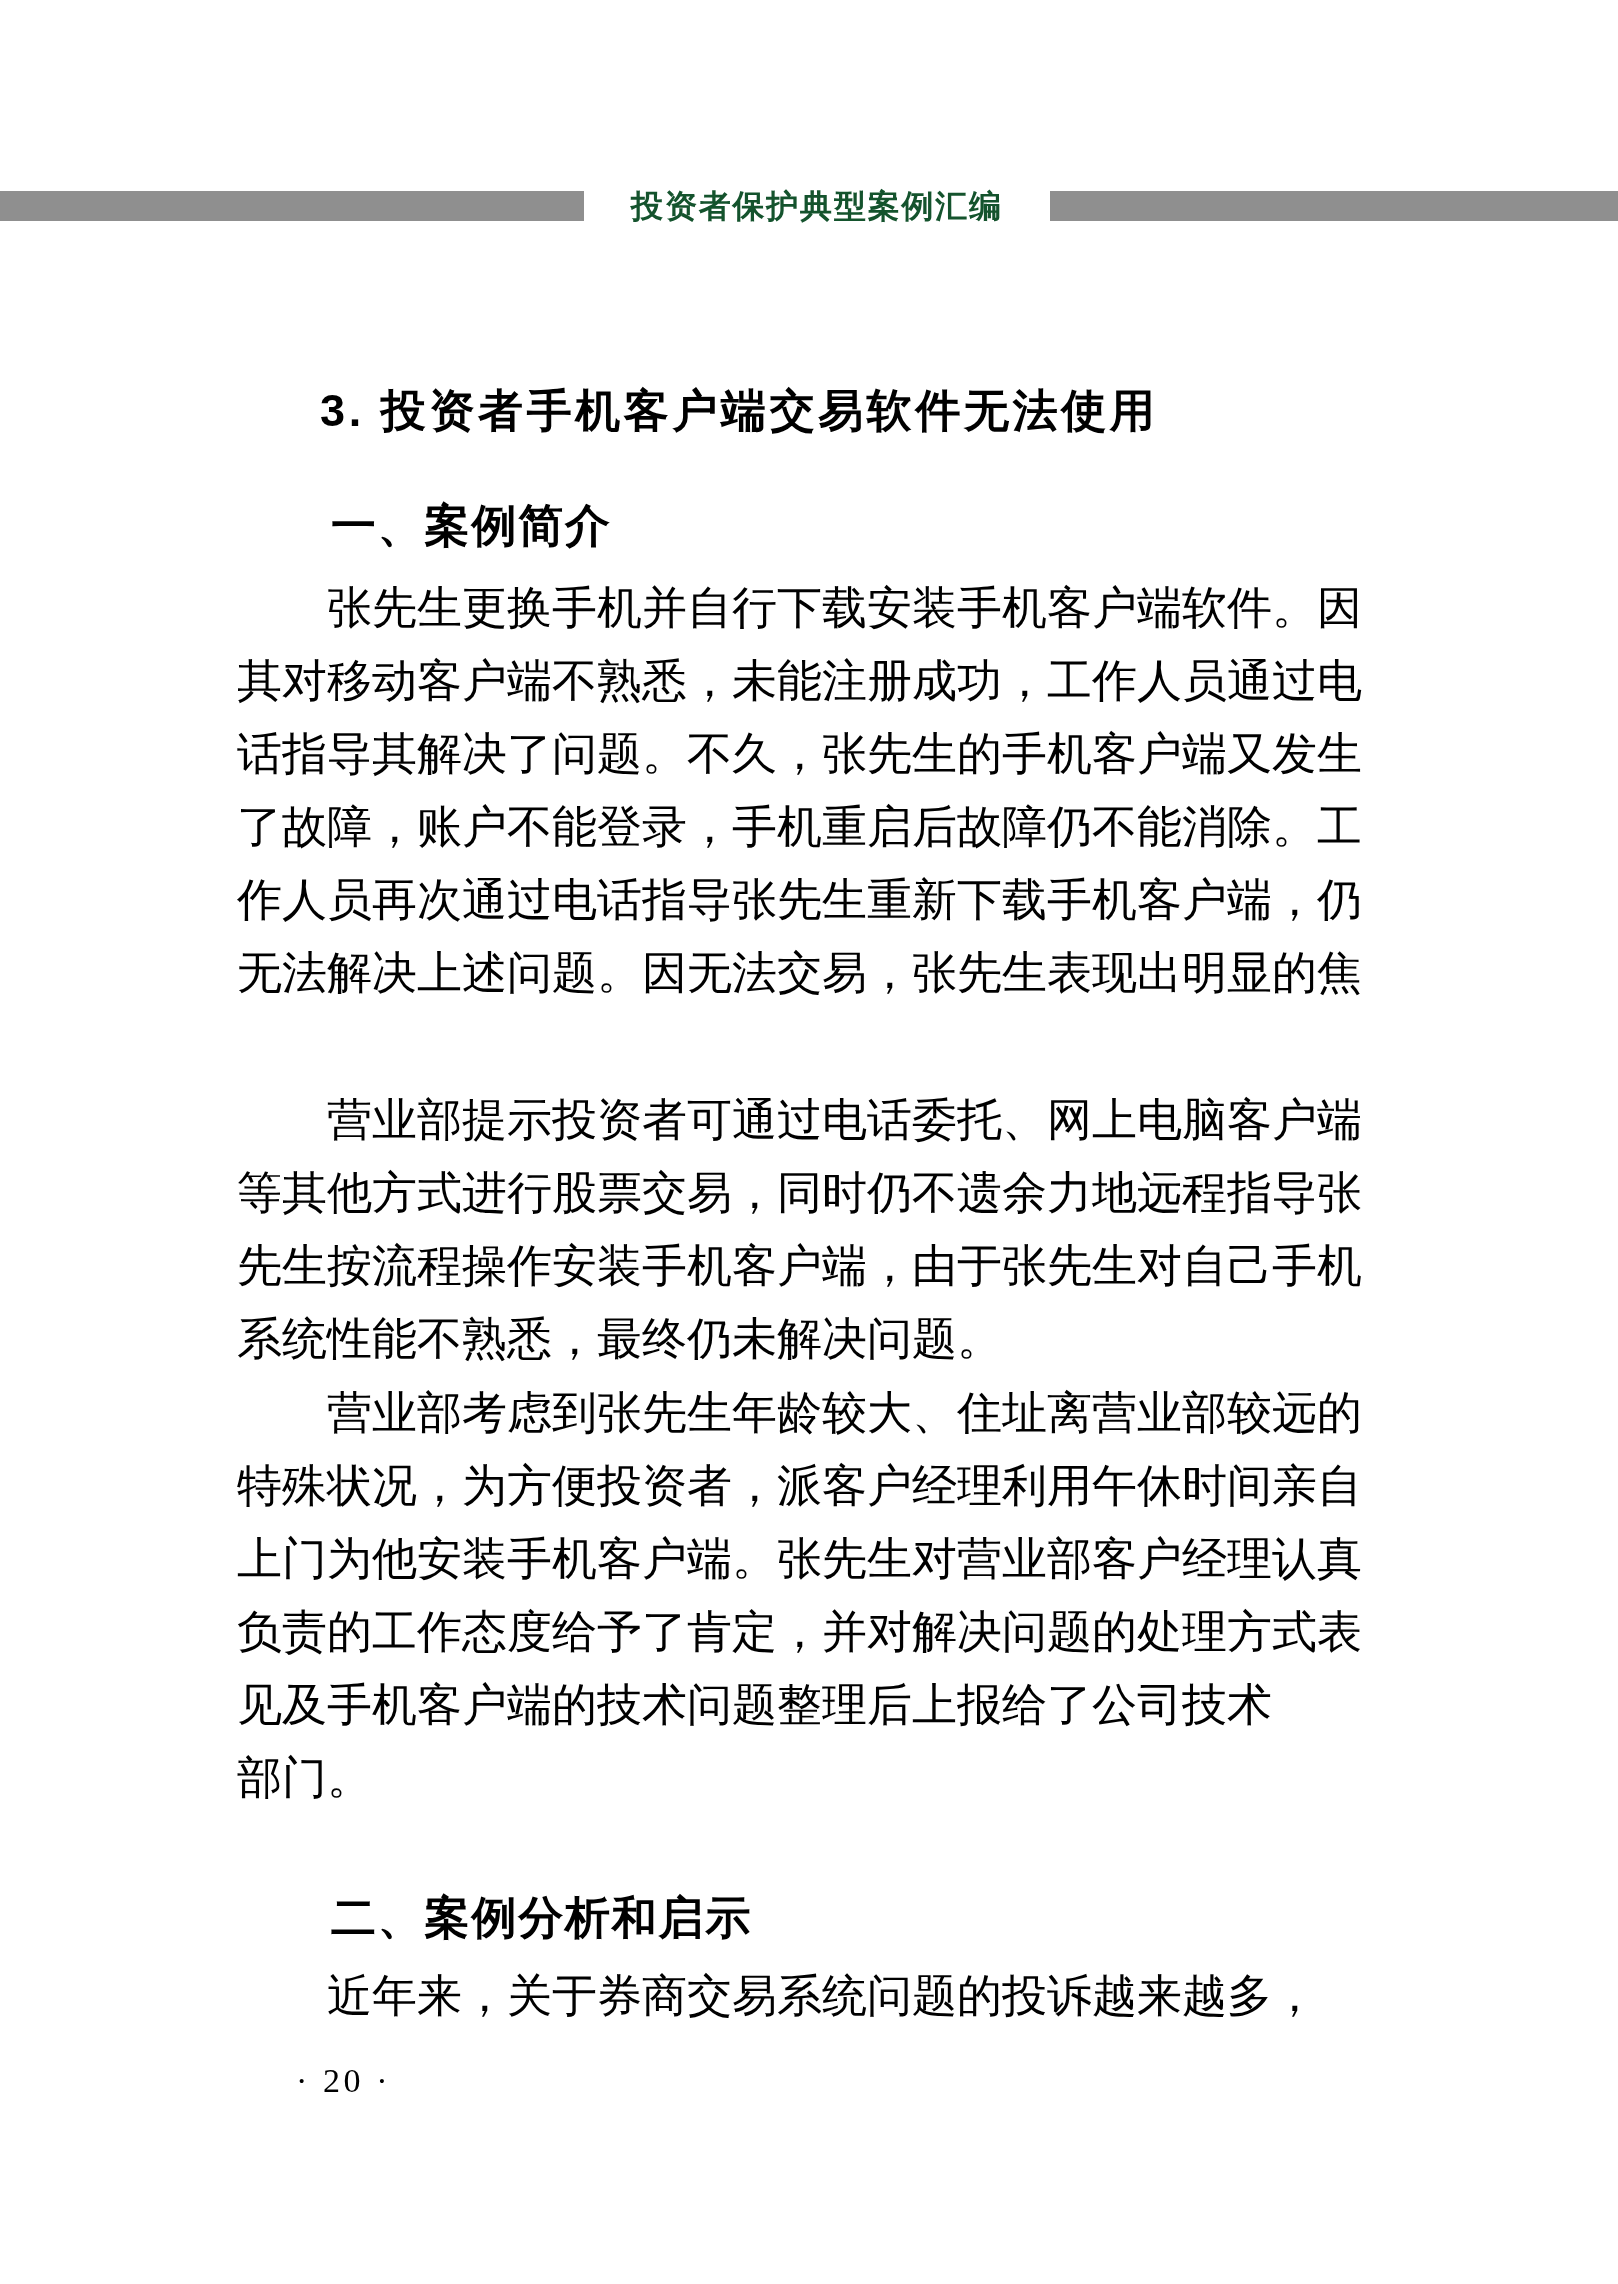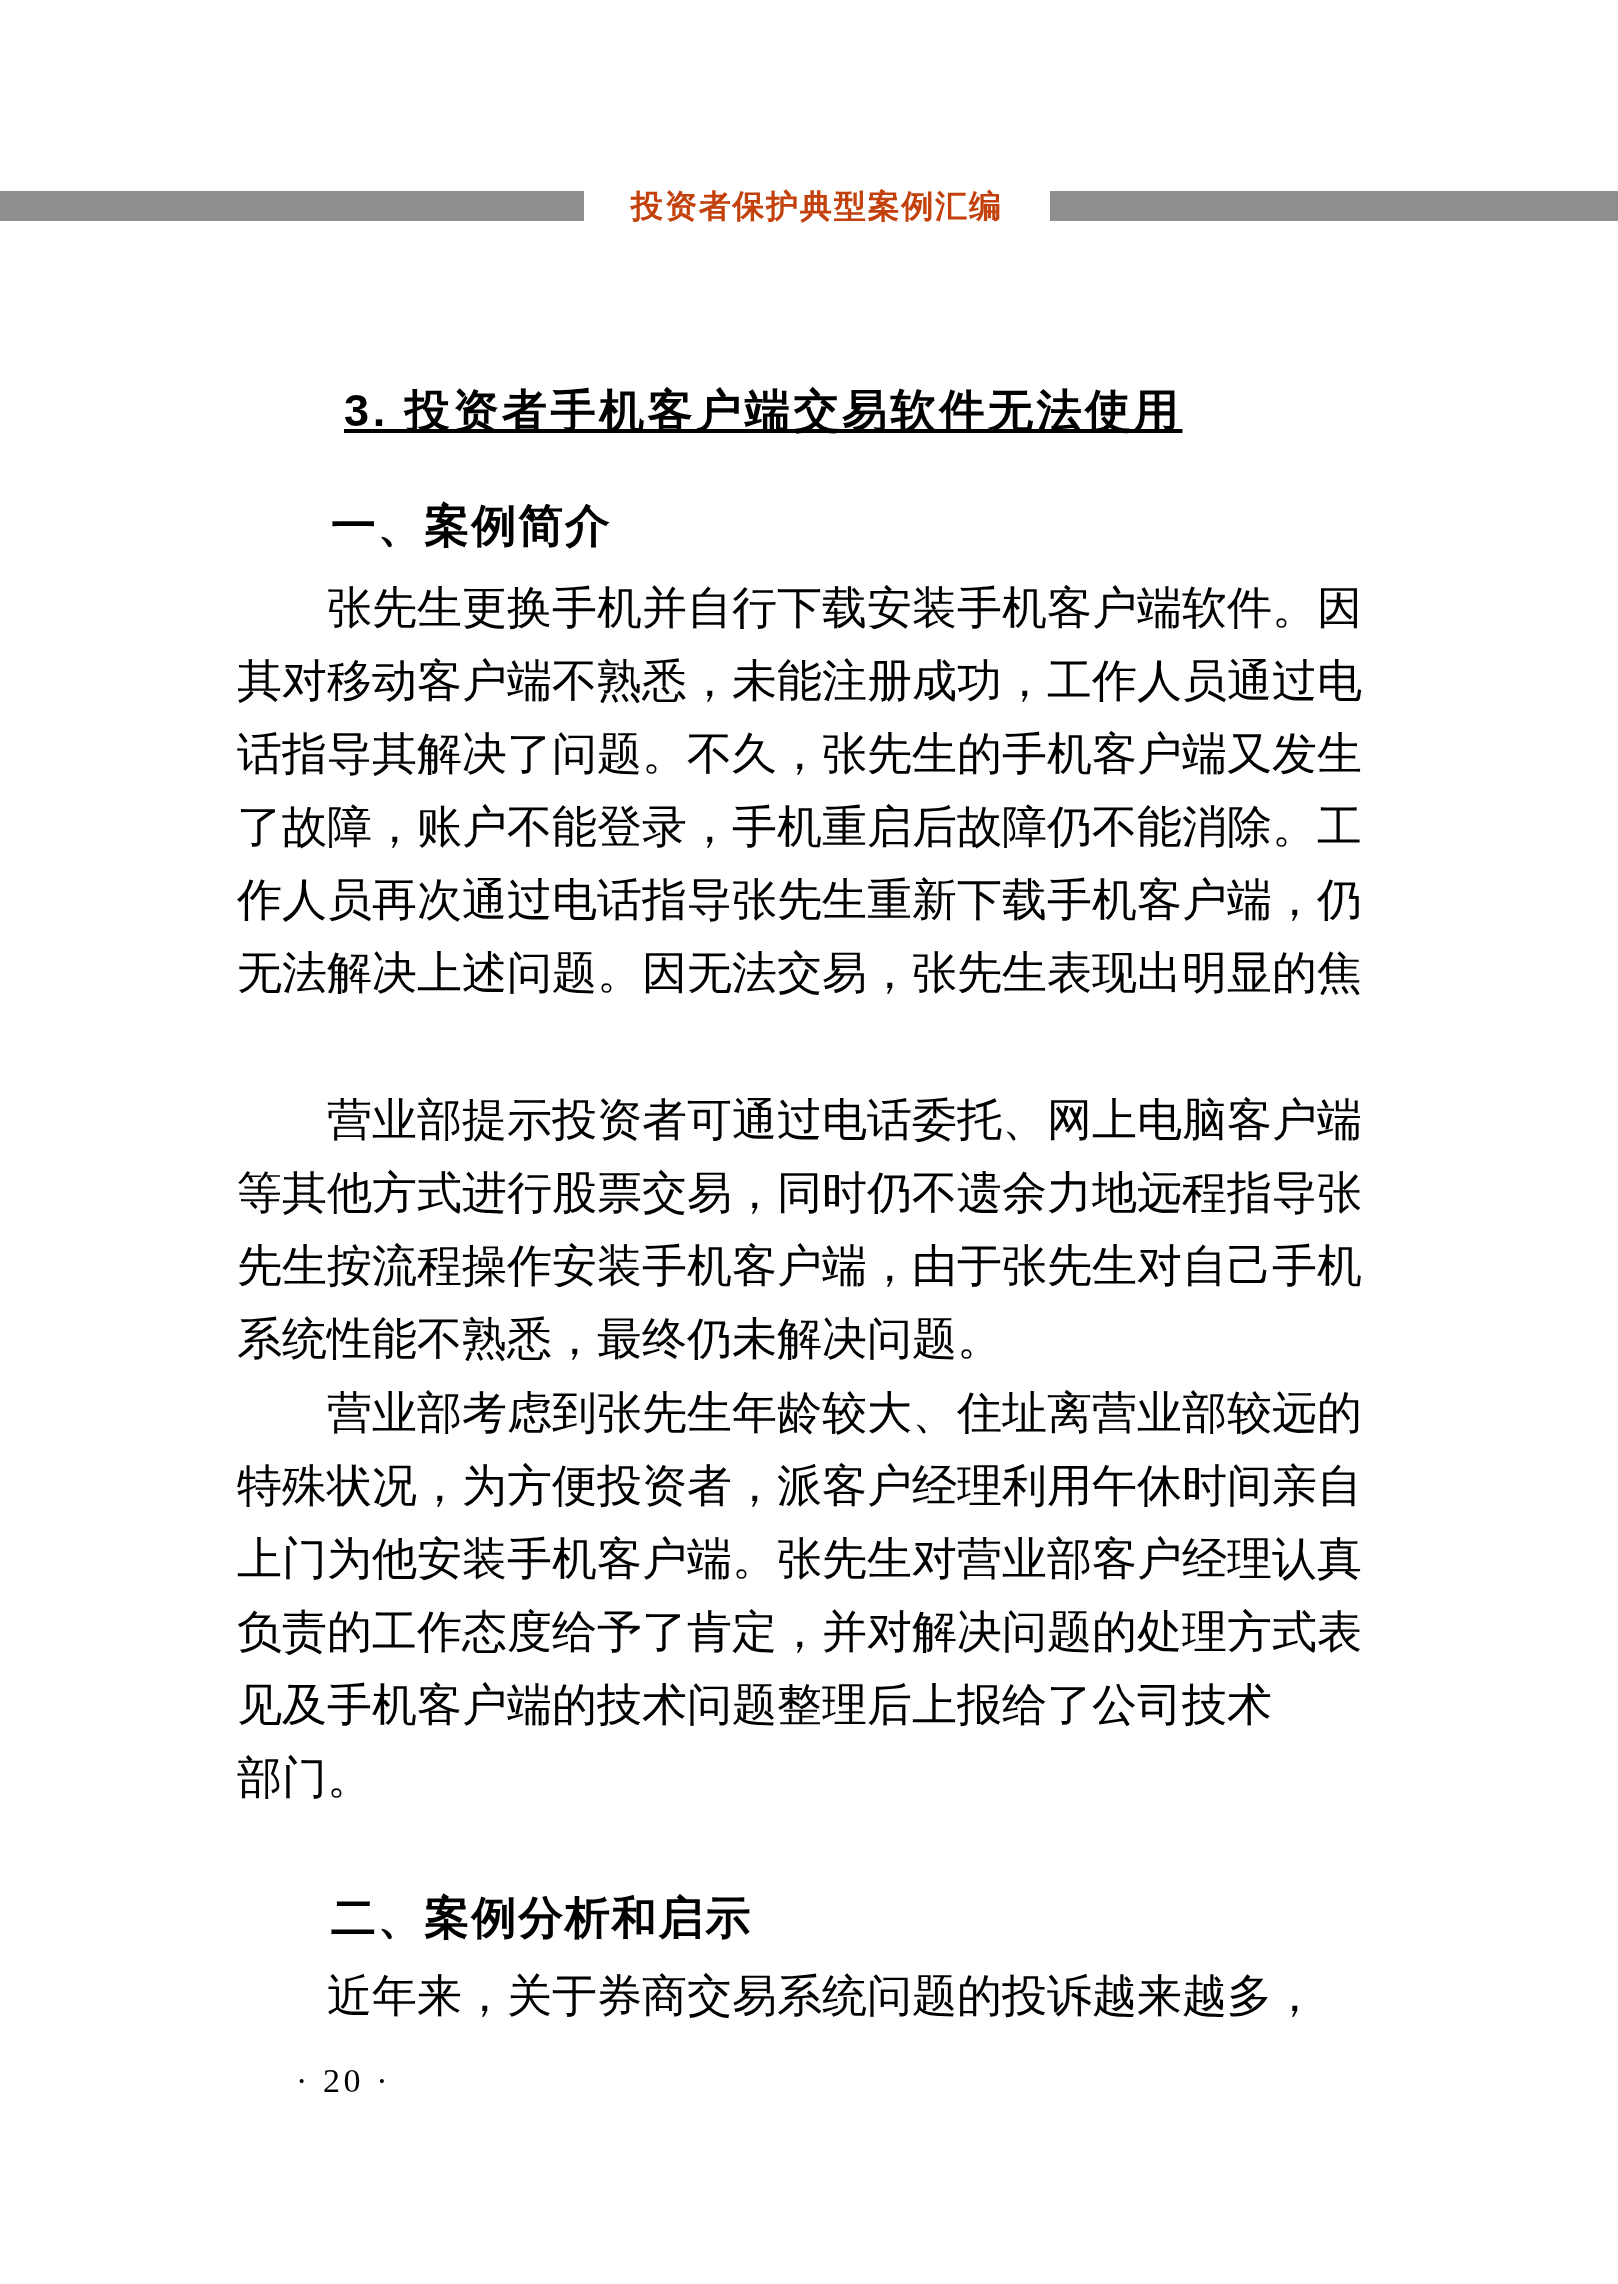--- a/index.html
+++ b/index.html
@@ -16,30 +16,29 @@
     position:absolute;top:191px;left:0;right:0;height:30px;
     display:flex;align-items:center;
   }
   .hdr-bar{height:30px;background:var(--bar,#8f8f8f);}
   .hdr-left{width:584px;}
   .hdr-right{width:568px;}
   .hdr-title{
     flex:1;text-align:center;
     font-family:"Liberation Sans","DejaVu Sans",sans-serif;
     font-weight:bold;font-size:32px;letter-spacing:1.8px;
-    line-height:36px;color:#c2410c;
+    line-height:36px;color:#14532d;
     white-space:nowrap;
   }
   
   .title{
-    position:absolute;top:386px;left:344px;margin:0;
+    position:absolute;top:386px;left:320px;margin:0;
     font-family:"Liberation Sans","DejaVu Sans",sans-serif;
     font-weight:bold;font-size:45px;line-height:50px;letter-spacing:3.6px;
     white-space:nowrap;
-    text-decoration:underline;
   }
   
   .h2{
     position:absolute;left:331px;margin:0;
     font-family:Liberation Mono, monospace;
     font-weight:bold;font-size:45px;line-height:50px;letter-spacing:1.8px;
     white-space:nowrap;
   }
   .h2-1{top:505px;}
   .h2-2{top:1897px;}

